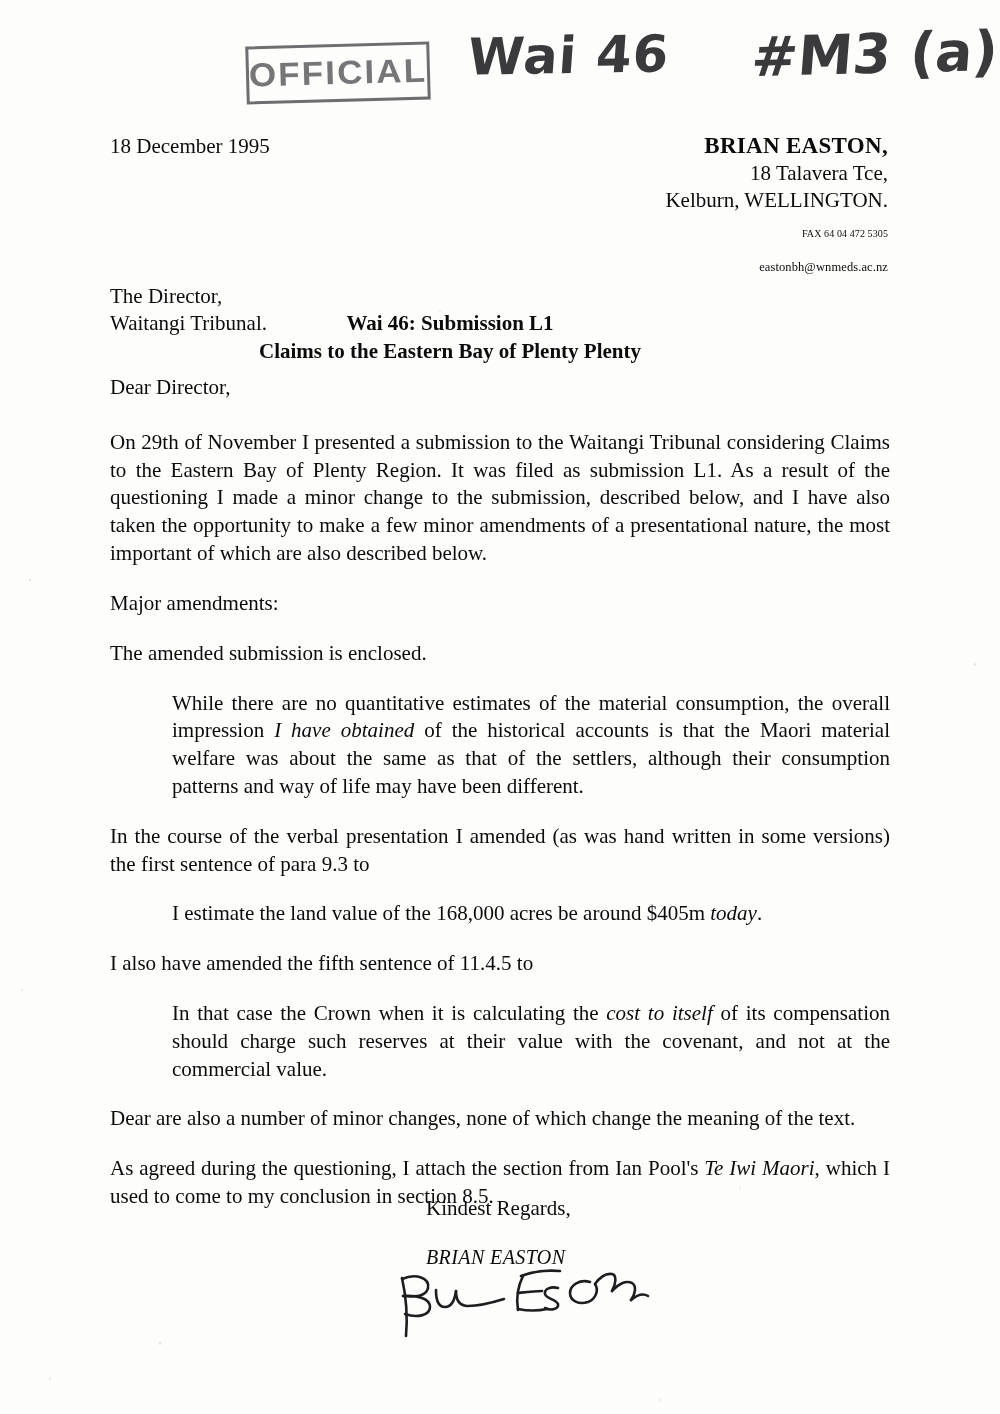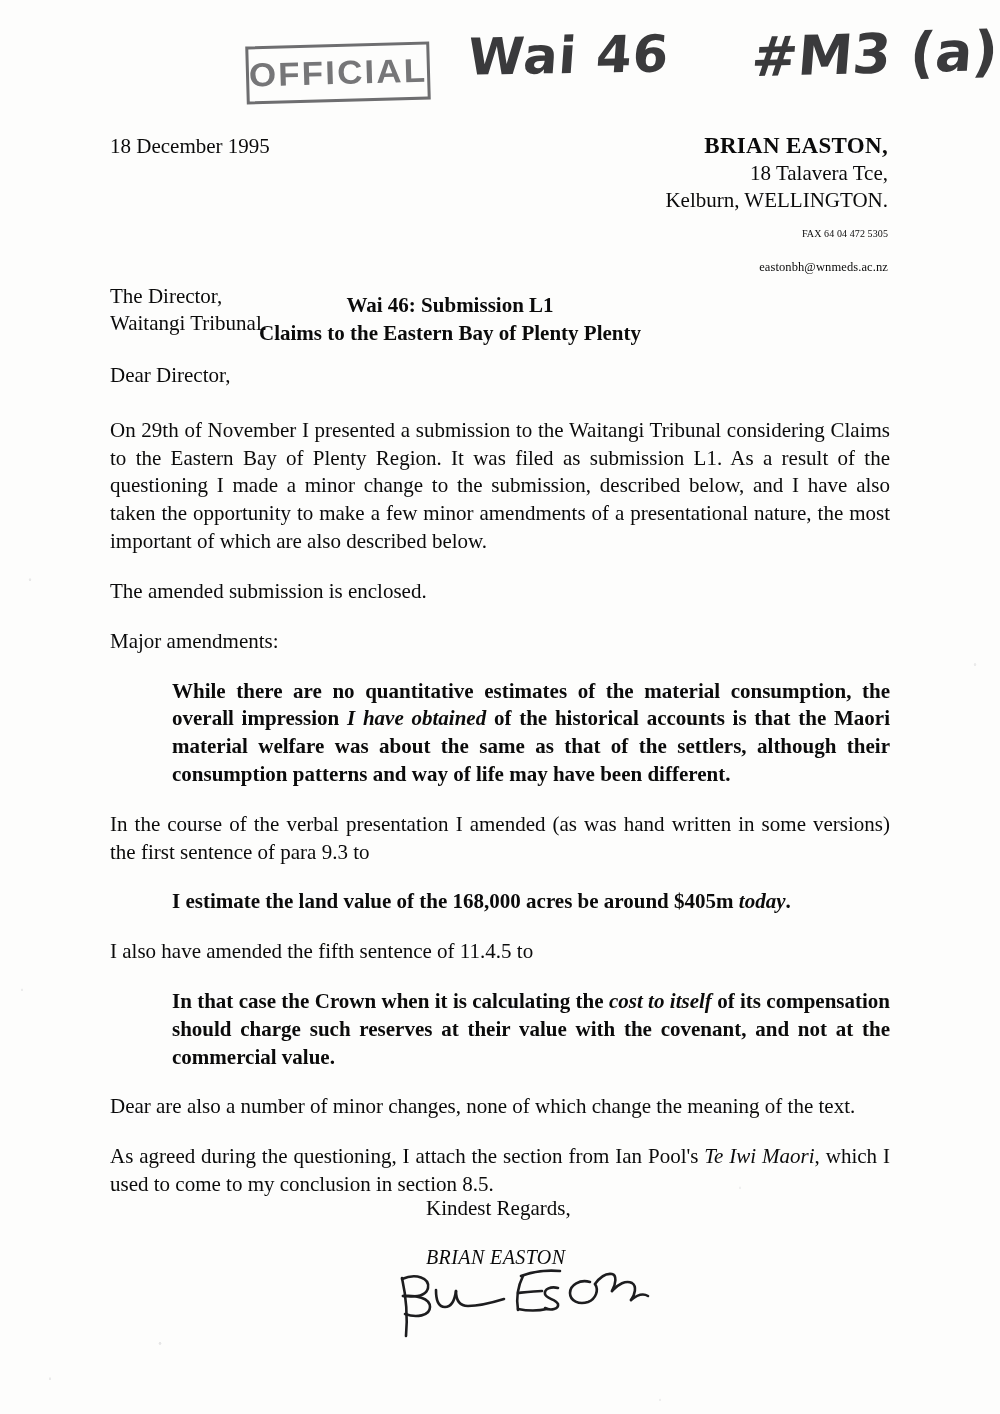--- a/index.html
+++ b/index.html
@@ -128,55 +128,54 @@
     top: 262px;
     font-size: 21px;
     line-height: 1.28;
     margin-top: 21px;
   }
 
   
   .subject {
     position: absolute;
     left: 110px;
-    top: 292px;
+    top: 310px;
     width: 680px;
     text-align: center;
     font-weight: 700;
     font-size: 21px;
     line-height: 1.32;
   }
 
   
   .body {
     position: absolute;
     left: 110px;
     top: 358px;
     width: 780px;
     font-size: 21px;
     line-height: 1.325;
   }
   .body p {
-    margin: 4px 0 22px 0;
+    margin: 16px 0 22px 0;
     text-align: justify;
   }
   .body p.salutation {
     text-align: left;
     margin-bottom: 27px;
   }
   .body p.flush {
     text-align: left;
   }
   .body blockquote {
     margin: 0 16px 22px 0;
     padding: 0;
     width: 718px;
     margin-left: 62px;
     text-align: justify;
-    font-weight: bold;
   }
   .body blockquote.single {
     text-align: left;
   }
   em { font-style: italic; }
 
   
   .closing {
     position: absolute;
     left: 426px;
@@ -235,23 +234,23 @@
     <div>Wai 46: Submission L1</div>
     <div>Claims to the Eastern Bay of Plenty Plenty</div>
   </div>
 
   <div class="body">
 
     <p class="salutation">Dear Director,</p>
 
     <p>On 29th of November I presented a submission to the Waitangi Tribunal considering Claims to the Eastern Bay of Plenty Region. It was filed as submission L1. As a result of the questioning I made a minor change to the submission, described below, and I have also taken the opportunity to make a few minor amendments of a presentational nature, the most important of which are also described below.</p>
 
+    <p class="flush">Major amendments:</p>
+
     <p class="flush">The amended submission is enclosed.</p>
-
-    <p class="flush">Major amendments:</p>
 
 
     <blockquote><span>While there are no quantitative estimates of the material consumption, the overall impression </span><em>I have obtained</em><span> of the historical accounts is that the Maori material welfare was about the same as that of the settlers, although their consumption patterns and way of life may have been different.</span></blockquote>
 
     <p>In the course of the verbal presentation I amended (as was hand written in some versions) the first sentence of para 9.3 to</p>
 
     <blockquote class="single"><span>I estimate the land value of the 168,000 acres be around $405m </span><em>today</em><span>.</span></blockquote>
 
     <p class="flush">I also have amended the fifth sentence of 11.4.5 to</p>
 

